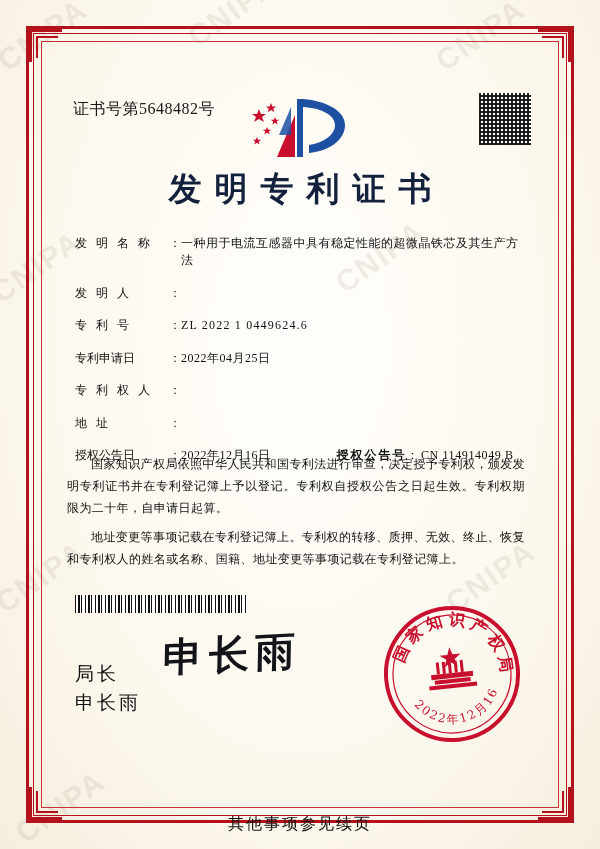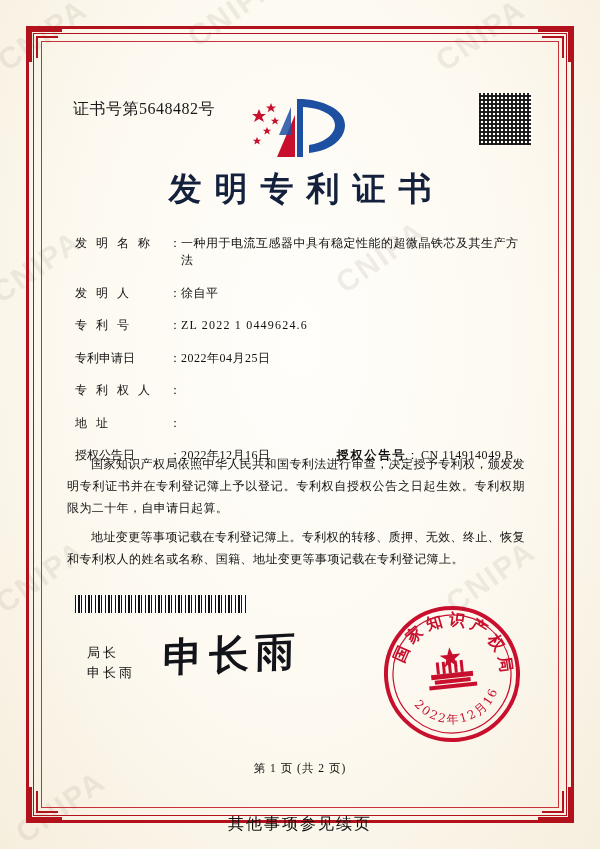--- a/index.html
+++ b/index.html
@@ -199,26 +199,25 @@
     height: 18px;
     background:
       repeating-linear-gradient(90deg,
         #111 0 1px, #fff 1px 3px, #111 3px 5px, #fff 5px 6px,
         #111 6px 7px, #fff 7px 10px);
   }
 
   .signature-block {
     position: absolute;
     left: 20px;
-    top: 588px;
-    font-size: 13px;
+    top: 604px;
+    font-size: 19px;
     line-height: 1.55;
     letter-spacing: 3px;
     color: #111;
-    margin-left: 12px;
   }
 
   .handwriting {
     position: absolute;
     left: 108px;
     top: 572px;
     font-size: 40px;
     font-family: "DejaVu Serif", serif;
     font-weight: bold;
     color: #13131a;
@@ -327,21 +326,20 @@
 
       <div class="field-row">
         <div class="field-label">发 明 名 称</div>
         <div class="field-colon">：</div>
         <div class="field-value">一种用于电流互感器中具有稳定性能的超微晶铁芯及其生产方法</div>
       </div>
 
       <div class="field-row">
         <div class="field-label">发 明 人</div>
         <div class="field-colon">：</div>
-        <div class="field-value">徐自平</div>
       </div>
 
       <div class="field-row">
         <div class="field-label">专 利 号</div>
         <div class="field-colon">：</div>
         <div class="field-value mono">ZL 2022 1 0449624.6</div>
       </div>
 
       <div class="field-row">
         <div class="field-label tight">专利申请日</div>
@@ -406,19 +404,18 @@
       <path id="sealTop" d="M 71,71 m -49,0 a 49,49 0 1,1 98,0" fill="none"></path>
       <text font-size="16" font-family="'DejaVu Serif', serif" font-weight="bold" fill="#c8102e" letter-spacing="5">
         <textPath href="#sealTop" startOffset="10%">国家知识产权局</textPath>
       </text>
       <path id="sealBottom" d="M 71,71 m -45,18 a 48,48 0 0,0 90,0" fill="none"></path>
       <text font-size="12" font-family="'DejaVu Serif', serif" fill="#c8102e" letter-spacing="2">
         <textPath href="#sealBottom" startOffset="8%">2022年12月16日</textPath>
       </text>
     </svg>
 
-    <div class="page-no">第 1 页 (共 2 页)</div>
 
   </div>
 
   <div class="footer-note">其他事项参见续页</div>
 
 </div>
 
 </body></html>

